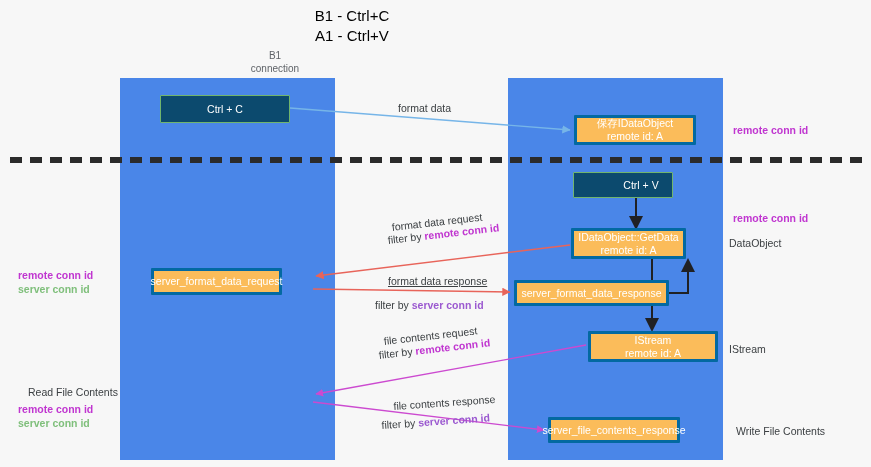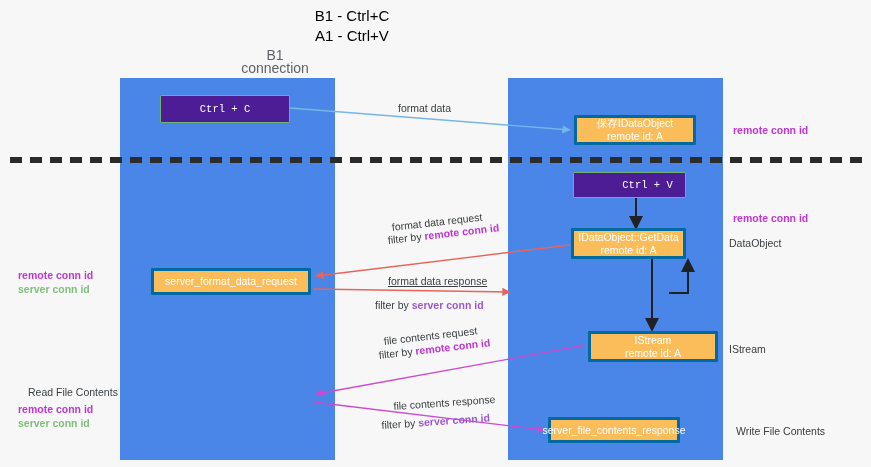--- a/index.html
+++ b/index.html
@@ -29,21 +29,21 @@
     width: 704px;
     text-align: center;
     font-size: 15px;
     line-height: 20px;
     color: #000000;
     white-space: pre-line;
   }
 
   
   .col-header {
-    font-size: 14px;
+    font-size: 10px;
     line-height: 13px;
     text-align: center;
     color: #5f6368;
     white-space: pre-line;
   }
   #hdr-b1 { left: 155px; top: 49px; width: 240px; }
   #hdr-a1 { left: 530px; top: 49px; width: 240px; }
 
   
   .lane {
@@ -74,28 +74,28 @@
     font-size: 10.5px;
     line-height: 13px;
     text-align: center;
     display: flex;
     flex-direction: column;
     align-items: center;
     justify-content: center;
     white-space: pre-line;
     padding: 2px 4px;
   }
-  .node.green { background: #4c1d95; border: 1px solid #71b56d; font-family: Liberation Mono, monospace; }
+  .node.green { background: #0c4a6e; border: 1px solid #71b56d; }
   .node.orange { background: #fbb040; background: #fbbc5a; border: 3px solid #0369a1; }
 
   #node-ctrl-c   { left: 160px; top: 95px;  width: 130px; height: 28px; }
   #node-idataobj { left: 574px; top: 115px; width: 122px; height: 30px; }
-  #node-ctrl-v   { left: 573px; top: 172px; width: 113px; height: 26px; padding-left: 40px; }
+  #node-ctrl-v   { left: 573px; top: 172px; width: 100px; height: 26px; padding-left: 40px; }
   #node-getdata  { left: 571px; top: 228px; width: 115px; height: 31px; }
-  #node-fmt-req  { left: 151px; top: 268px; width: 160px; height: 27px; text-align: right; }
+  #node-fmt-req  { left: 151px; top: 268px; width: 131px; height: 27px; text-align: right; }
   #node-fmt-res  { left: 514px; top: 280px; width: 155px; height: 26px; }
   #node-istream  { left: 588px; top: 331px; width: 130px; height: 31px; }
   #node-file-req { left: 151px; top: 385px; width: 160px; height: 26px; }
   #node-file-res { left: 548px; top: 417px; width: 132px; height: 26px; }
 
   
   .edge-label {
     font-size: 10.5px;
     line-height: 14px;
     color: #3c4043;
@@ -194,20 +194,21 @@
     <line x1="110" y1="282" x2="149" y2="282" stroke="#e8645a" stroke-width="0"></line>
   </svg>
 
   <div id="node-ctrl-c" class="abs node green">Ctrl + C</div>
   <div id="node-idataobj" class="abs node orange">保存IDataObject
 remote id: A</div>
   <div id="node-ctrl-v" class="abs node green">Ctrl + V</div>
   <div id="node-getdata" class="abs node orange">IDataObject::GetData
 remote id: A</div>
   <div id="node-fmt-req" class="abs node orange">server_format_data_request</div>
+  <div id="node-fmt-res" class="abs node orange">server_format_data_response</div>
   <div id="node-istream" class="abs node orange">IStream
 remote id: A</div>
   <div id="node-file-res" class="abs node orange">server_file_contents_response</div>
 
   <div id="lbl-format-list" class="abs edge-label">format data</div>
 
   <div id="lbl-fdreq" class="abs edge-label">format data request</div>
   <div id="lbl-fdreq-filter" class="abs edge-label"><span>filter by </span><span class="hl-remote">remote conn id</span></div>
 
   <div id="lbl-fdres" class="abs edge-label">format data response</div>

